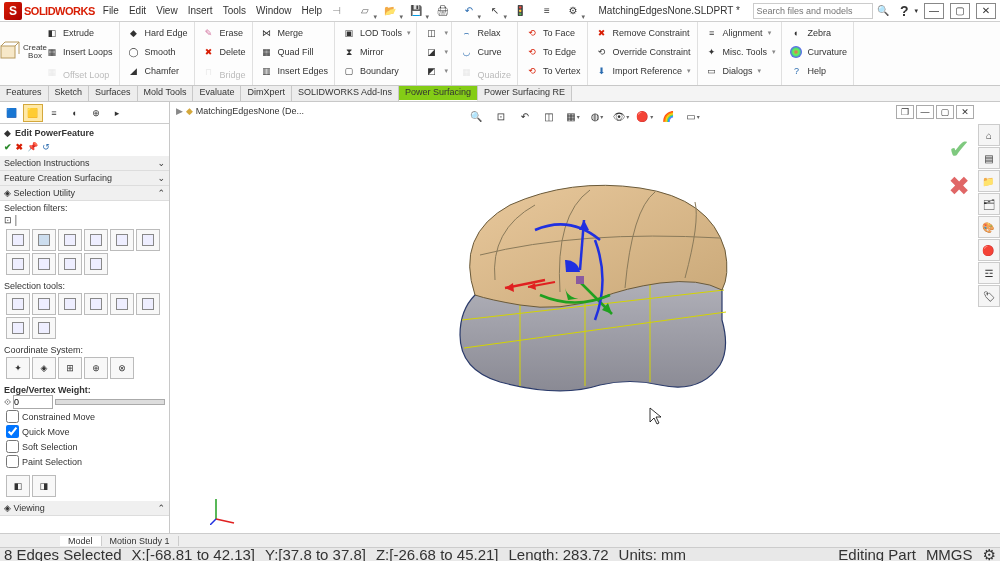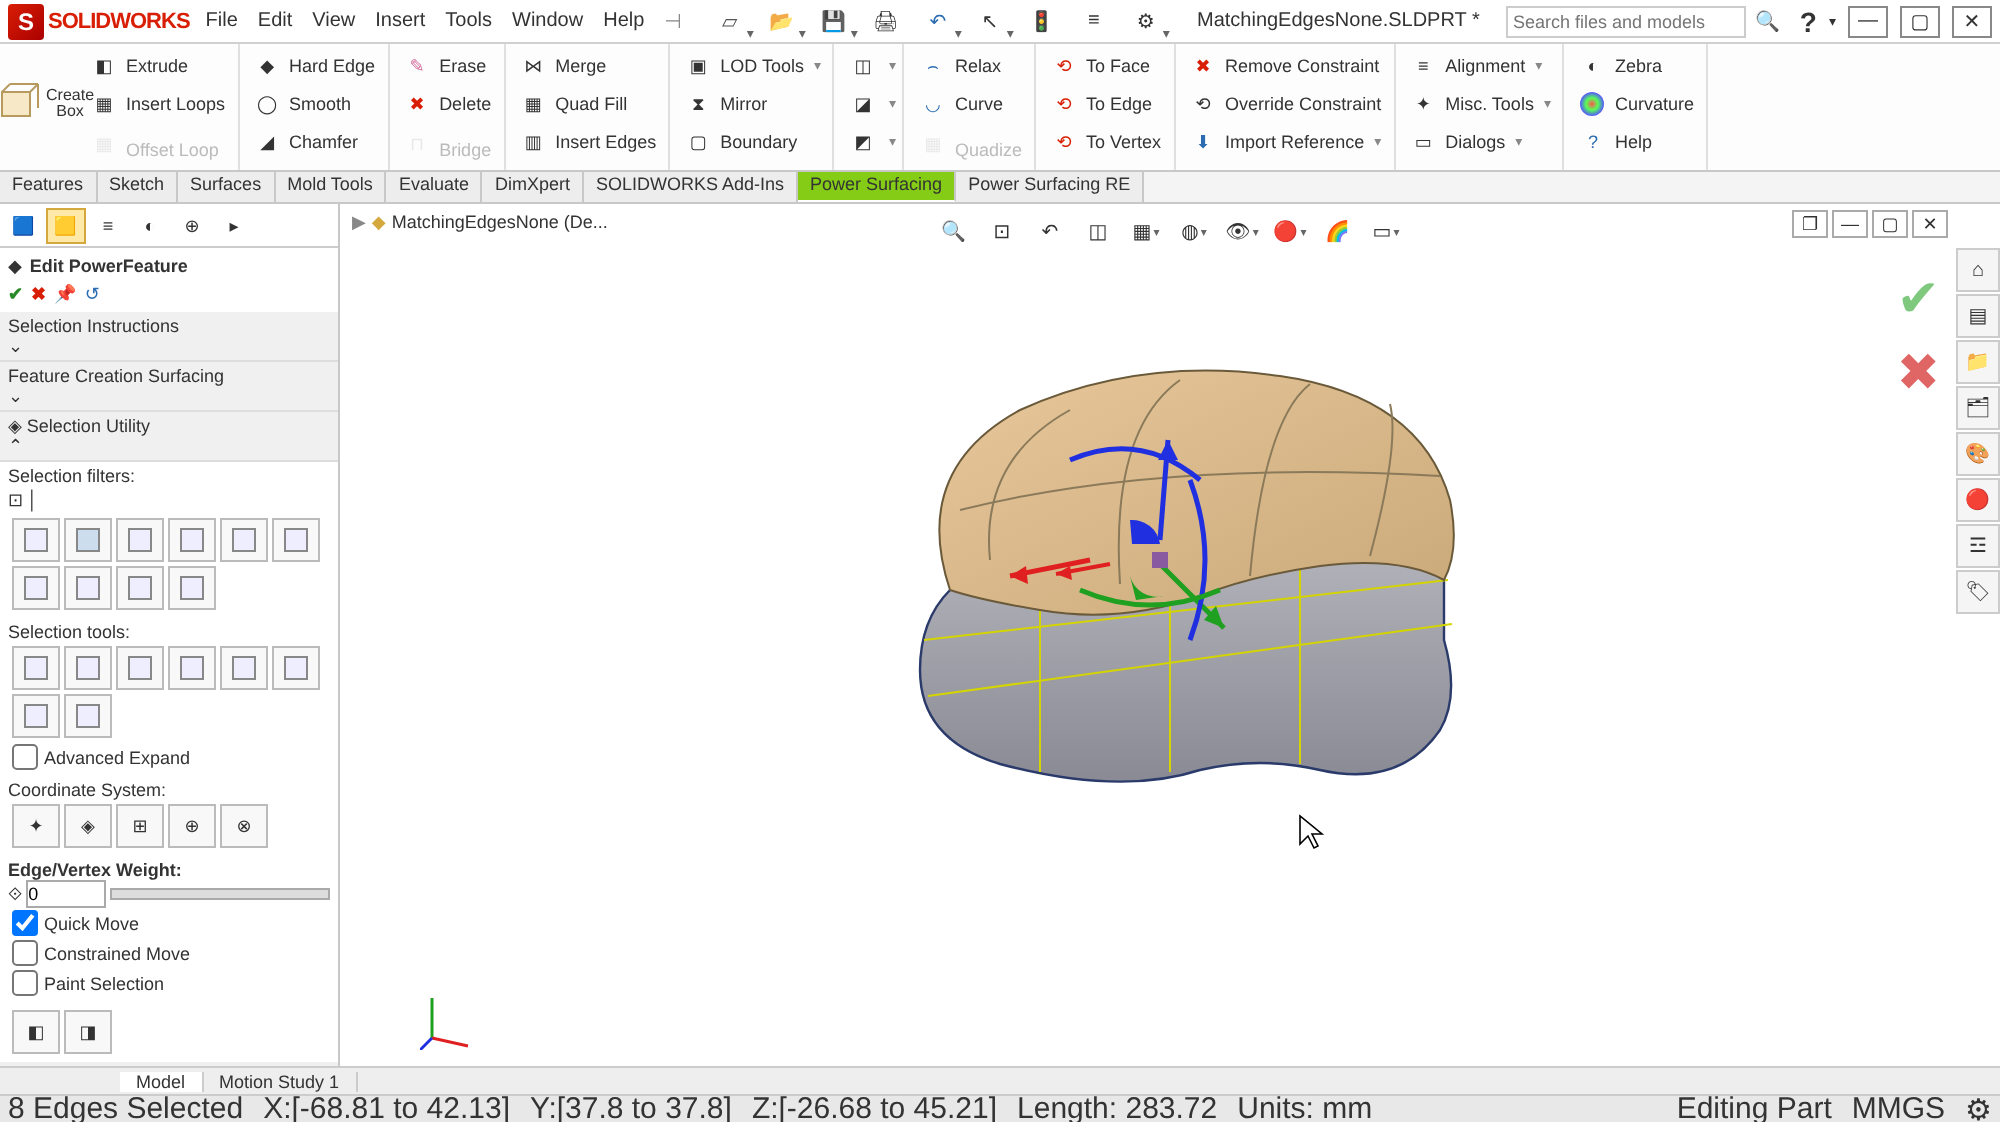--- a/index.html
+++ b/index.html
@@ -29,21 +29,21 @@
 
   .tabs-row { height: 16px; background:#f4f4f4; border-bottom:1px solid #c8c8c8; display:flex; font-size:9px;}
   .tab { padding: 1px 6px; border-right:1px solid #c8c8c8; cursor:pointer; background:#ededed;}
   .tab.active { background:#84cc16; border-bottom:1px solid #fff;}
 
   .main-area { position: relative; height: calc(561px - 22px - 64px - 16px - 14px - 14px); display:flex;}
   .feature-mgr { width: 170px; border-right:1px solid #c8c8c8; background:#fff; overflow:hidden; font-size:9px;}
   .fm-tabs { height:22px; display:flex; border-bottom:1px solid #ccc; align-items:center; padding:2px; gap:1px;}
   .fm-tab-ic { width:20px; height:18px; display:flex;align-items:center;justify-content:center;}
   .fm-tab-ic.active{background:#ffe9a8;border:1px solid #d4a83c;}
-  .fm-section-header { background:#f0f0f0; padding:2px 4px; border-bottom:1px solid #ddd; display:flex;justify-content:space-between;flex-direction:column;}
+  .fm-section-header { background:#f0f0f0; padding:2px 4px; border-bottom:1px solid #ddd; display:flex;justify-content:space-between;align-items:center;}
   .fm-body { padding: 2px 4px;}
   .fm-icon-grid { display:flex; flex-wrap:wrap; gap:2px; padding:2px;}
   .fm-grid-btn { width:24px;height:22px;border:1px solid #bbb;background:#f8f8f8;display:flex;align-items:center;justify-content:center;}
   .fm-check {display:flex;align-items:center;gap:3px;padding:1px 2px;}
   .fm-input { width:40px;height:14px;border:1px solid #aaa;font-size:9px;}
 
   .viewport { flex:1; position:relative; background:#fff;}
   .heads-up { position:absolute; top:2px; left:50%; transform:translateX(-50%); display:flex; gap:2px; padding:2px;}
   .hu-btn { width:22px;height:20px;display:flex;align-items:center;justify-content:center;}
   .hu-btn.drop::after{content:"▾";font-size:6px;margin-left:1px;color:#666;}
@@ -429,45 +429,45 @@
         <div class="fm-grid-btn">
             <div class="sq"></div>
           </div>
         <div class="fm-grid-btn">
             <div class="sq"></div>
           </div>
         <div class="fm-grid-btn">
             <div class="sq"></div>
           </div>
       </div>
-      <div class="fm-check">
-          <input type="checkbox" style="">
-          <span>Advanced Expand</span>
-        </div>
       <div style="margin-top:4px;">Coordinate System:</div>
       <div class="fm-icon-grid">
         <div class="fm-grid-btn">✦</div>
         <div class="fm-grid-btn">◈</div>
         <div class="fm-grid-btn">⊞</div>
         <div class="fm-grid-btn">⊕</div>
         <div class="fm-grid-btn">⊗</div>
       </div>
       <div style="margin-top:4px;font-weight:bold;">Edge/Vertex Weight:</div>
       <div style="display:flex;gap:2px;align-items:center;">
         <span>⟐</span>
         <input class="fm-input" value="0" style="">
         <span style="flex:1;height:6px;background:#ddd;border:1px solid #aaa;"></span>
       </div>
       <div class="fm-check">
+          <input type="checkbox" style="">
+          <span>Constrained Move</span>
+        </div>
+      <div class="fm-check">
           <input type="checkbox" checked="" style="">
           <span>Quick Move</span>
         </div>
       <div class="fm-check">
           <input type="checkbox" style="">
-          <span>Constrained Move</span>
+          <span>Soft Selection</span>
         </div>
       <div class="fm-check">
           <input type="checkbox" style="">
           <span>Paint Selection</span>
         </div>
       <div class="fm-icon-grid" style="margin-top:4px;">
         <div class="fm-grid-btn">◧</div>
         <div class="fm-grid-btn">◨</div>
       </div>
     </div>

